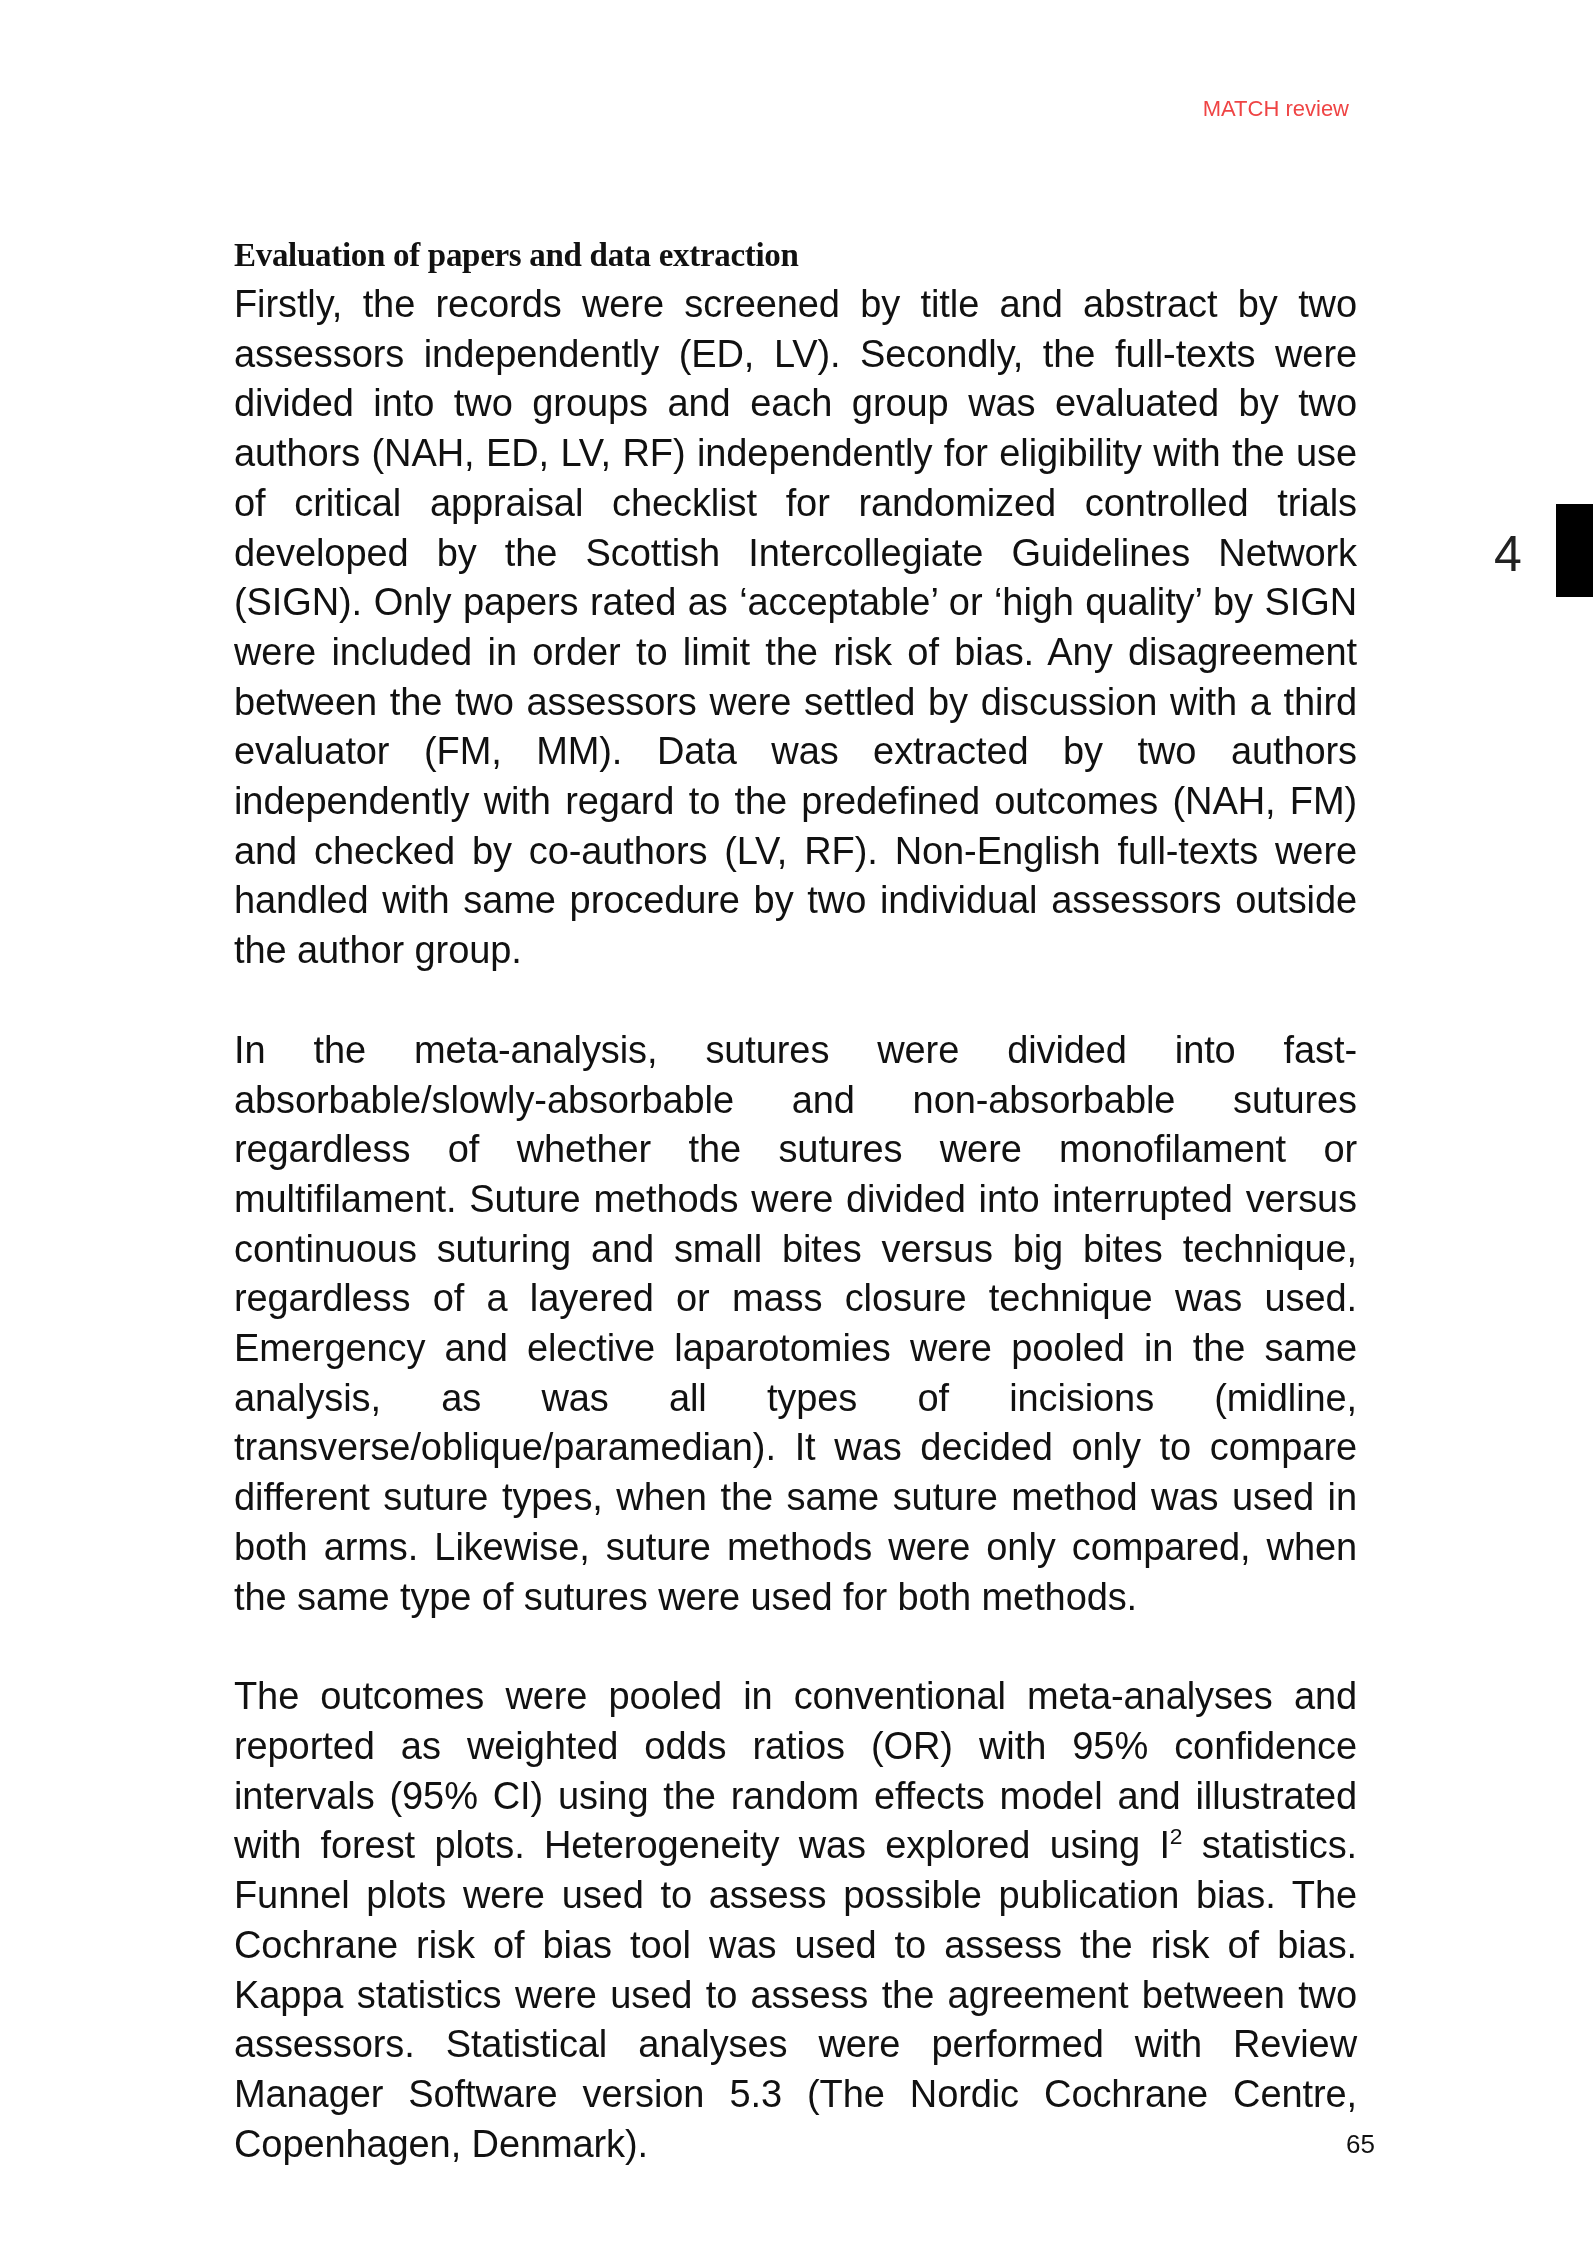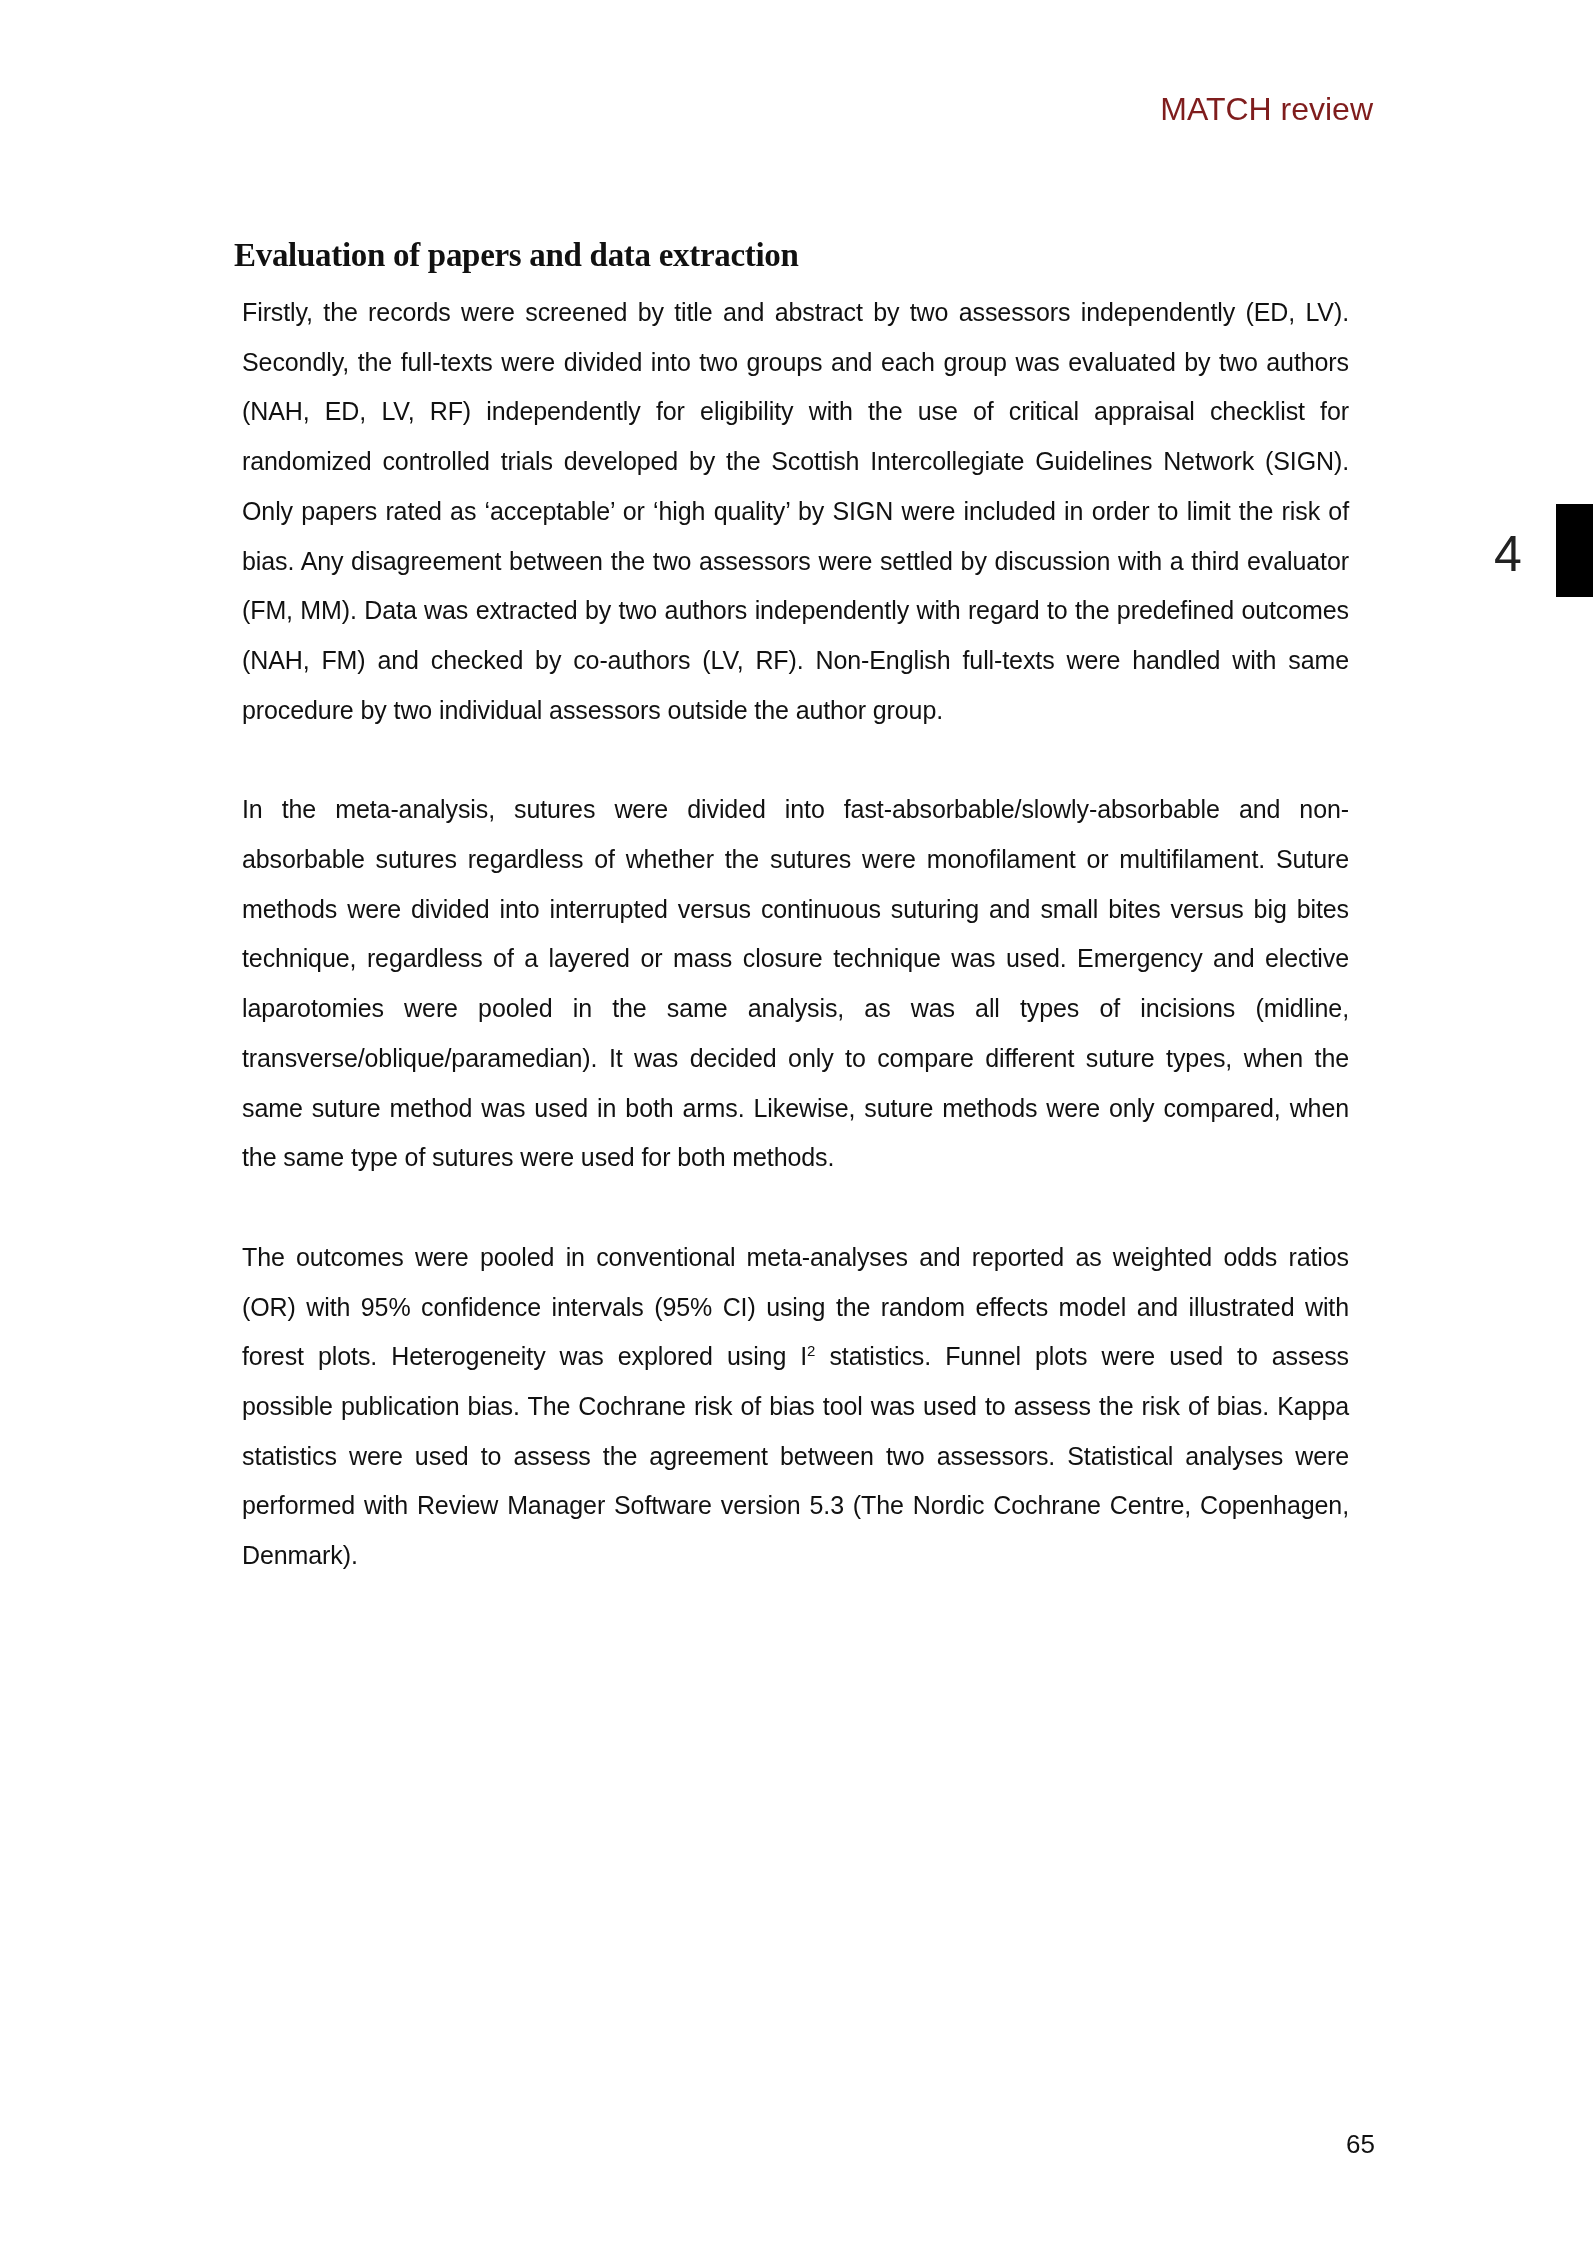--- a/index.html
+++ b/index.html
@@ -1,24 +1,24 @@
 <!DOCTYPE html>
 <html><head>
 <meta charset="utf-8">
 <style>
   html, body { margin: 0; padding: 0; background: #ffffff; }
   body { width: 1593px; height: 2250px; position: relative; overflow: hidden;
          font-family: "Liberation Sans", "DejaVu Sans", sans-serif; color: #111; }
-  .running-header { position: absolute; top: 92px; right: 220px; font-size: 32px; line-height: 34px; color: #7f1d1d; }
+  .running-header { position: absolute; top: 92px; right: 244px; font-size: 22px; line-height: 34px; color: #ef4444; }
   .chapter-num { position: absolute; top: 526px; left: 1494px; font-size: 50px; line-height: 56px; font-weight: 300; color: #222; }
   .chapter-tab { position: absolute; top: 504px; left: 1556px; width: 37px; height: 93px; background: #000; }
   .column { position: absolute; left: 234px; top: 230px; width: 1123px; }
   .section { margin: 0 0 50px 0; }
   .section h2 { margin: 0; font-size: 33px; line-height: 50px; font-weight: bold; letter-spacing: -0.3px; font-family: Liberation Serif, serif; }
-  .section p { margin: 8px; font-size: 25px; line-height: 49.7px; text-align: justify; letter-spacing: -0.1px; }
+  .section p { margin: 0; font-size: 38px; line-height: 49.7px; text-align: justify; letter-spacing: -0.1px; }
   .section p sup { font-size: 60%; line-height: 0; vertical-align: super; }
   .page-number { position: absolute; top: 2128px; left: 1326px; font-size: 26px; line-height: 32px; margin-left: 20px; }
 </style>
 </head>
 <body>
 
 <div class="running-header">MATCH review</div>
 
 <div class="chapter-num">4</div>
 <div class="chapter-tab"></div>

